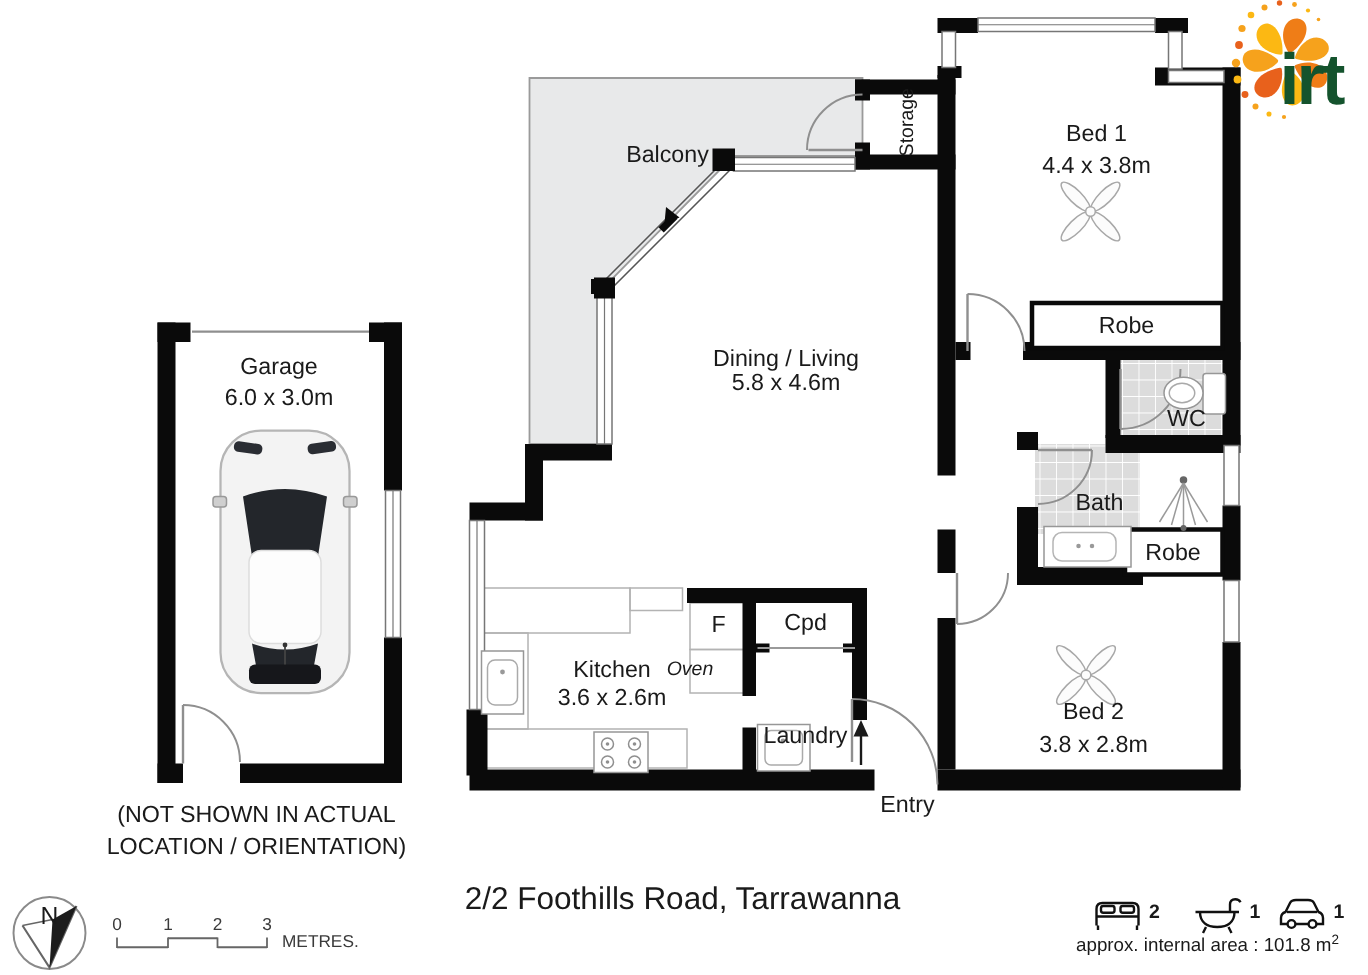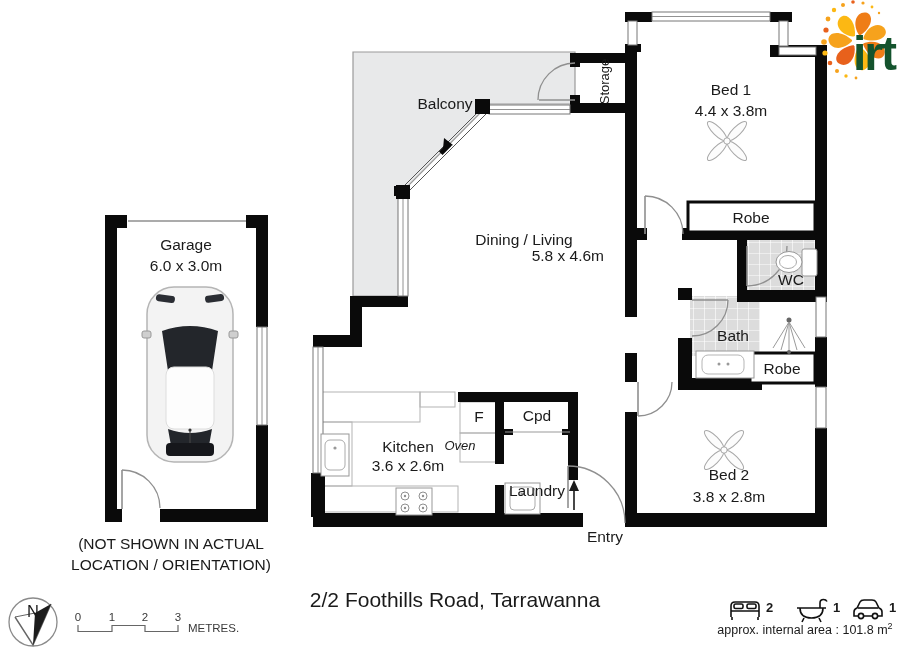--- a/index.html
+++ b/index.html
@@ -295,21 +295,21 @@
     <circle cx="846" cy="76" r="1.7" fill="#fcb813"></circle>
         <circle cx="856" cy="78" r="1.4" fill="#f6a21c"></circle>
   </g>
 </svg>
 
 <div class="lbl rm ctr" style="left:121px;top:236px;width:130px;">Garage</div>
 <div class="lbl rm ctr" style="left:121px;top:257px;width:130px;">6.0 x 3.0m</div>
 <div class="lbl rm ctr" style="left:355px;top:95px;width:100px;padding-left:40px;">Balcony</div>
 <div class="lbl sm ctr" style="left:570px;top:74px;width:70px;transform:rotate(-90deg);">Storage</div>
 <div class="lbl rm ctr" style="left:444px;top:231px;width:160px;">Dining / Living</div>
-<div class="lbl rm ctr" style="left:444px;top:247px;width:160px;text-align:right;">5.8 x 4.6m</div>
+<div class="lbl rm ctr" style="left:444px;top:247px;width:160px;">5.8 x 4.6m</div>
 <div class="lbl rm ctr" style="left:661px;top:81px;width:140px;">Bed 1</div>
 <div class="lbl rm ctr" style="left:661px;top:102px;width:140px;">4.4 x 3.8m</div>
 <div class="lbl rm ctr" style="left:691px;top:209px;width:120px;">Robe</div>
 <div class="lbl rm ctr" style="left:771px;top:271px;width:40px;">WC</div>
 <div class="lbl rm ctr" style="left:703px;top:327px;width:60px;">Bath</div>
 <div class="lbl rm ctr" style="left:752px;top:360px;width:60px;">Robe</div>
 <div class="lbl rm ctr" style="left:659px;top:466px;width:140px;">Bed 2</div>
 <div class="lbl rm ctr" style="left:659px;top:488px;width:140px;">3.8 x 2.8m</div>
 <div class="lbl rm ctr" style="left:338px;top:438px;width:140px;">Kitchen</div>
 <div class="lbl rm ctr" style="left:338px;top:457px;width:140px;text-align:center;">3.6 x 2.6m</div>

